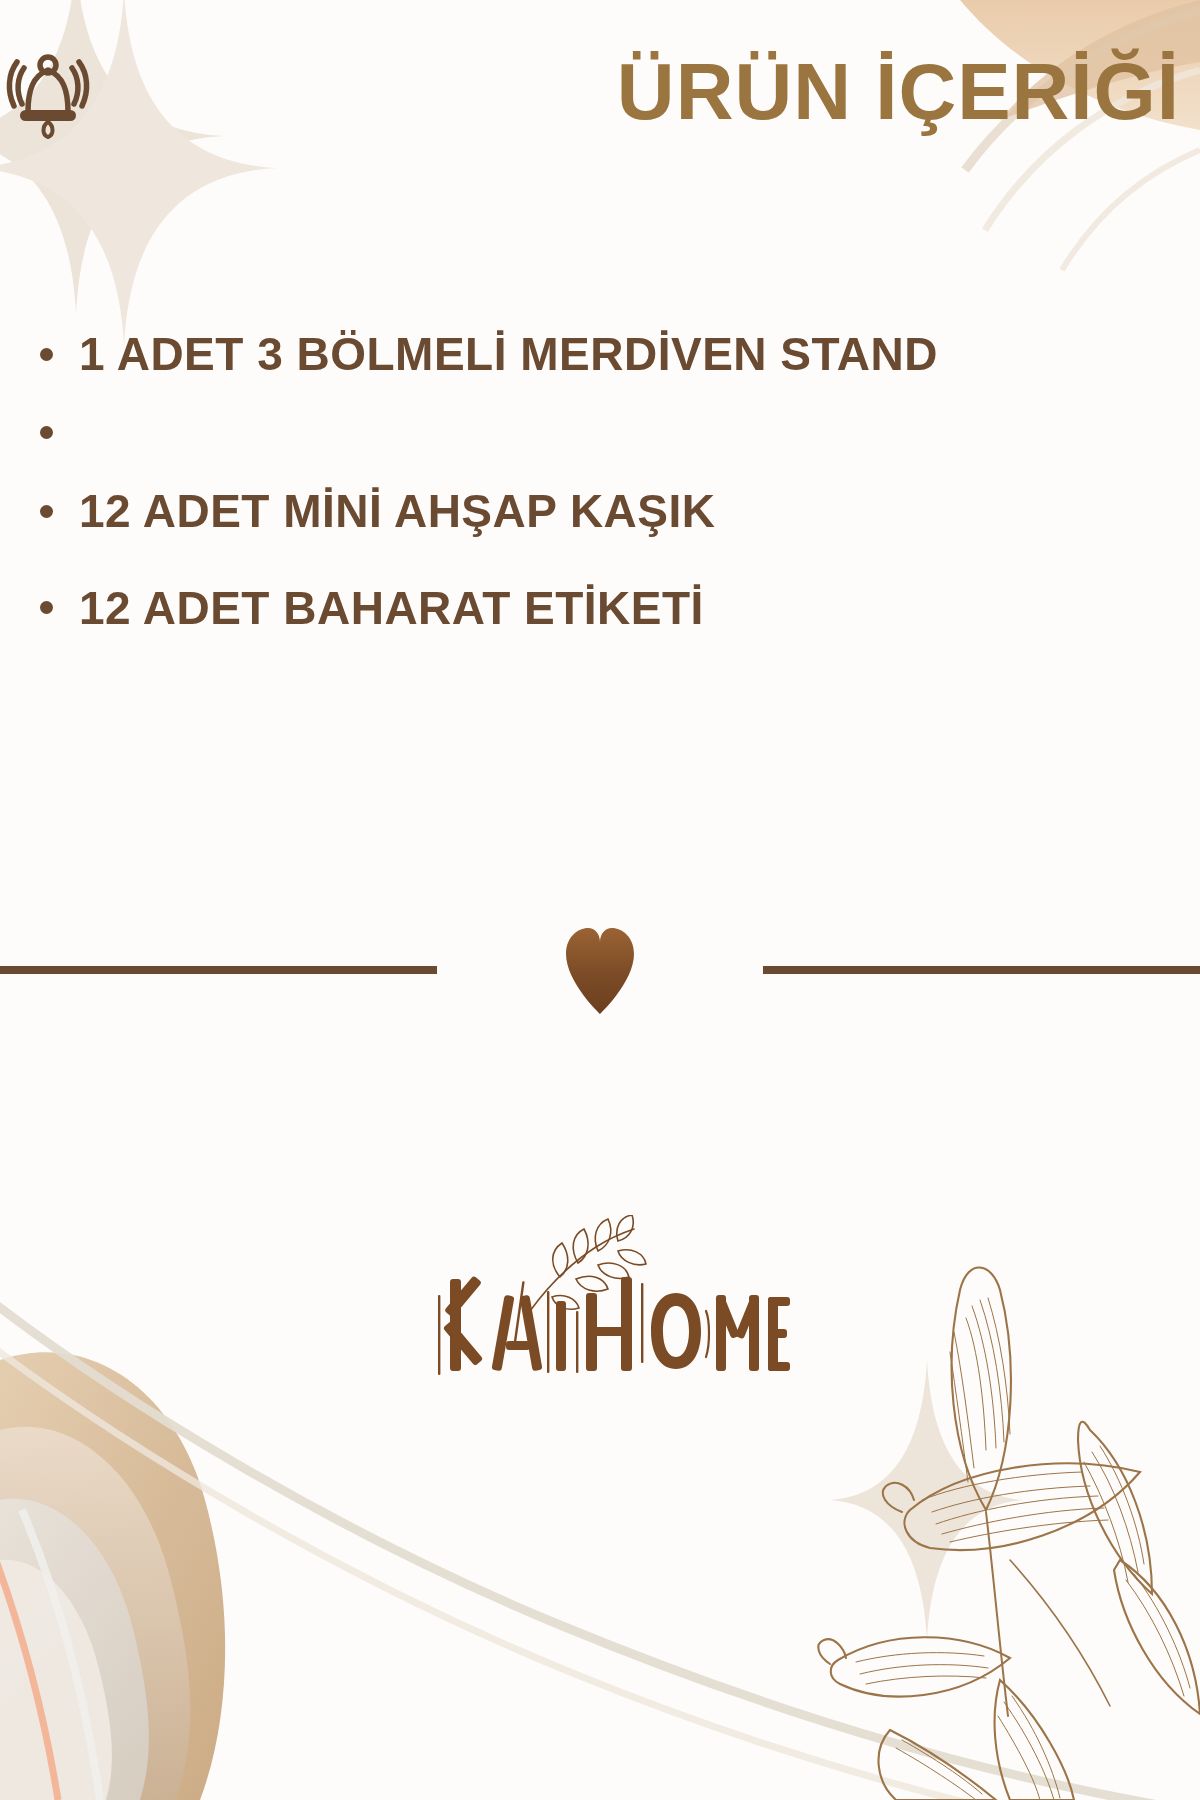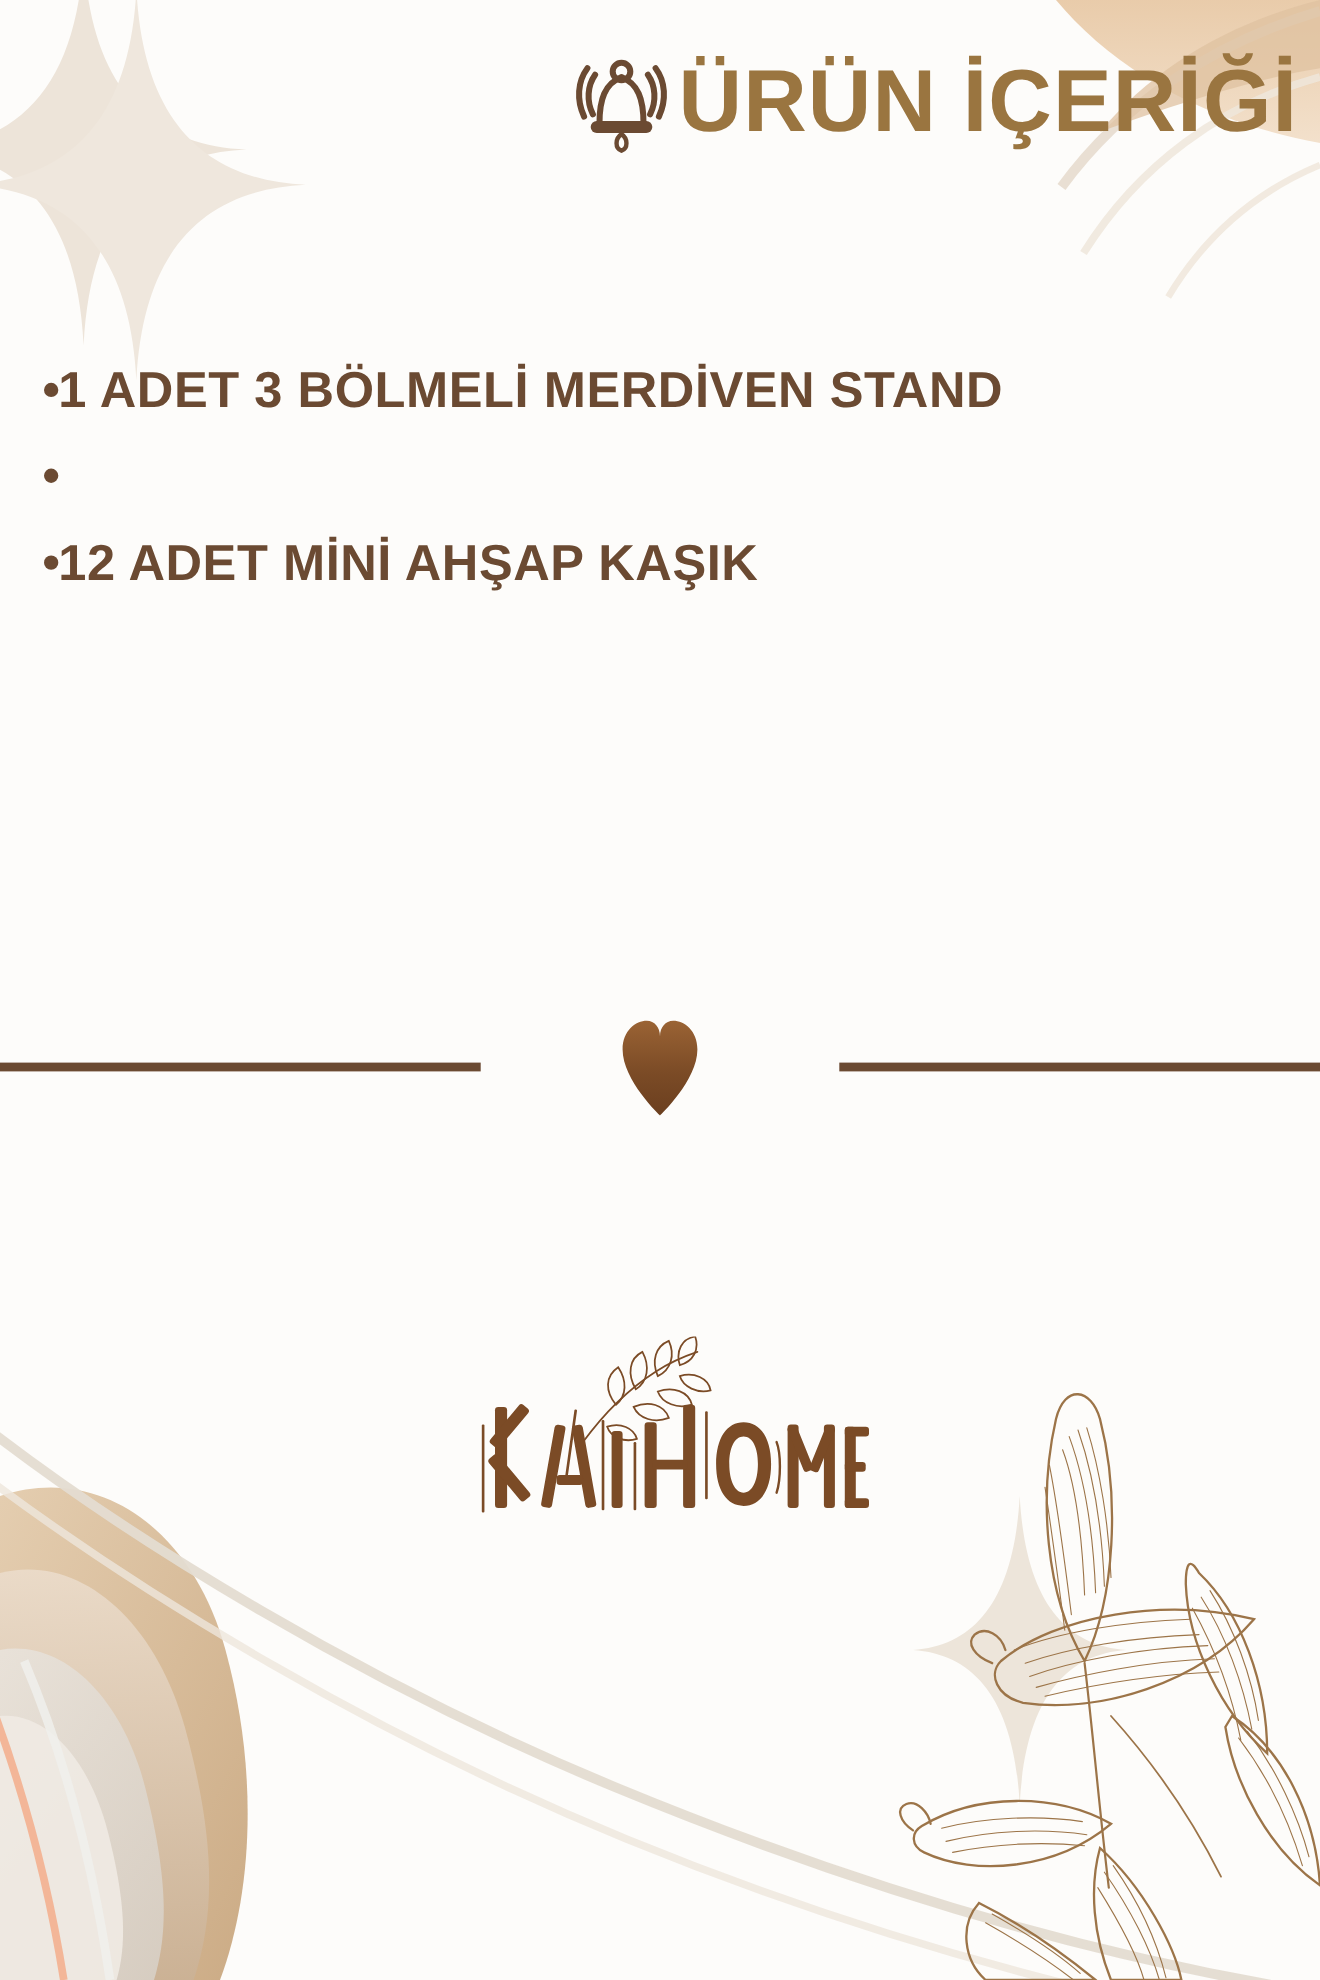--- a/index.html
+++ b/index.html
@@ -11,36 +11,36 @@
     overflow:hidden;
   }
   .stage { position:absolute; inset:0; width:1200px; height:1800px; }
 
   
   .decor { position:absolute; inset:0; pointer-events:none; }
 
   
   .header {
     position:absolute; left:0; top:40px; width:1180px;
-    display:flex; align-items:center; justify-content:flex-end;
+    display:flex; align-items:center; justify-content:space-between;
     gap:4px; z-index:5;
   }
   .bell-icon { width:96px; height:104px; flex:none; }
   .page-title {
     font-size:80px; font-weight:700; letter-spacing:1px;
     color:#9A7540; line-height:1; white-space:nowrap;
   }
 
   
   .content-list {
     position:absolute; left:0; top:330px; width:1200px;
     z-index:5; list-style:none;
   }
   .list-item {
-    display:flex; align-items:center; 
+    display:flex; align-items:center; gap:26px;
     padding-left:28px; margin-bottom:48px;
     color:#6B4A32;
   }
   .bullet-dot {
     width:13px; height:13px; border-radius:50%;
     background:#6B4A32; flex:none; margin-left:12px;
   }
   .item-text {
     font-size:46px; font-weight:700; letter-spacing:0.5px;
     line-height:1.05; white-space:nowrap;
@@ -221,20 +221,24 @@
       <span class="bullet-dot"></span>
       <span class="item-text">1 ADET 3 BÖLMELİ MERDİVEN STAND</span>
     </li>
     <li class="list-item">
       <span class="bullet-dot"></span>
     </li>
     <li class="list-item">
       <span class="bullet-dot"></span>
       <span class="item-text">12 ADET MİNİ AHŞAP KAŞIK</span>
     </li>
+    <li class="list-item">
+      <span class="bullet-dot"></span>
+      <span class="item-text">12 ADET BAHARAT ETİKETİ</span>
+    </li>
   </ul>
 
   <div class="divider-row">
     <span class="divider-line left"></span>
     <span class="heart-gap">
       <span class="heart-icon">
         <svg viewBox="0 0 76 92" width="76" height="92" xmlns="http://www.w3.org/2000/svg">
           <path d="M38 90 C38 90 4 58 4 30 C4 13 16 4 26 4 C33 4 38 10 38 18 C38 10 43 4 50 4 C60 4 72 13 72 30 C72 58 38 90 38 90 Z" fill="url(#heartGrad)"></path>
         </svg>
       </span>

